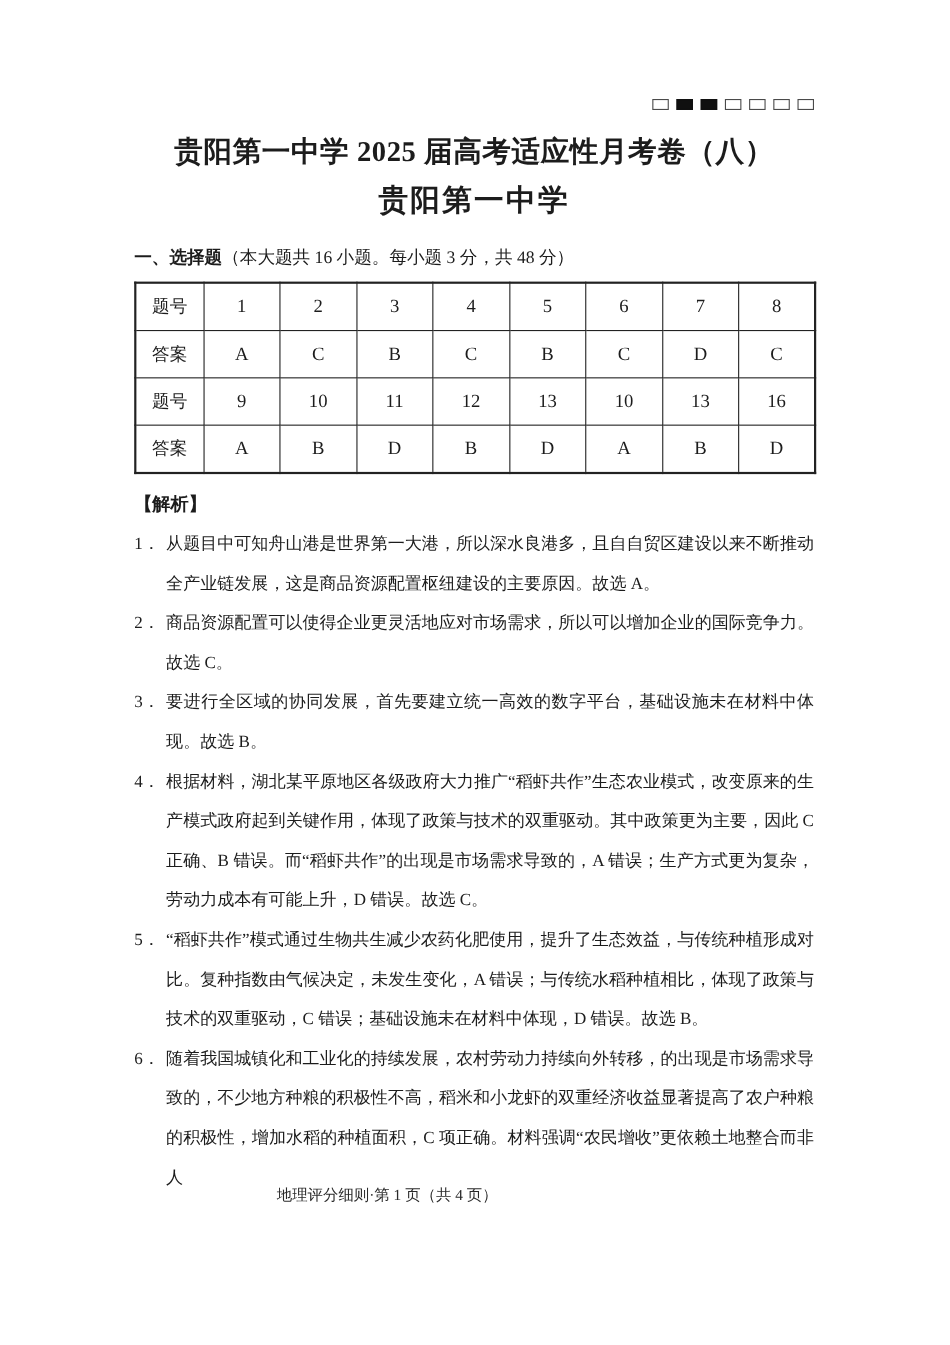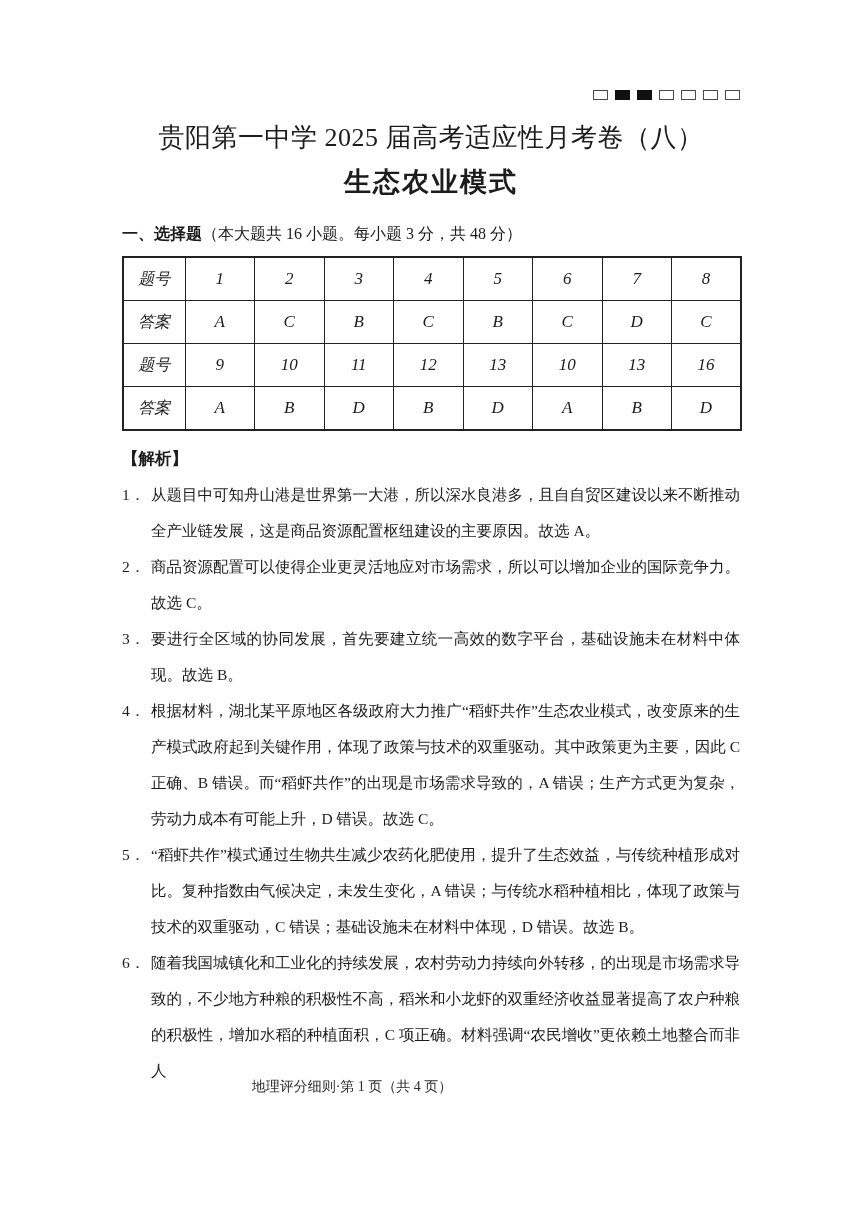--- a/index.html
+++ b/index.html
@@ -34,21 +34,21 @@
     border: 1.5px solid #4a4a4a;
     background: #ffffff;
   }
   .sq.filled {
     background: #101010;
     border-color: #101010;
   }
   .title {
     margin-top: 20px;
     text-align: center;
-    font-weight: normal;
+    font-weight: bold;
     font-size: 26px;
     letter-spacing: 0.5px;
   }
   .subtitle {
     margin-top: 9px;
     text-align: center;
     font-weight: bold;
     font-size: 27px;
     letter-spacing: 2px;
   }
@@ -61,21 +61,20 @@
     font-family: "Liberation Sans", "DejaVu Sans", sans-serif;
     font-weight: bold;
     font-size: 16px;
   }
   table.answers {
     margin-top: 11px;
     width: 618px;
     border-collapse: collapse;
     table-layout: fixed;
     border: 2px solid #222;
-    font-style: italic;
   }
   table.answers td {
     border: 1px solid #222;
     height: 42px;
     text-align: center;
     vertical-align: middle;
     font-size: 17px;
     padding: 0;
   }
   table.answers td.lab {
@@ -125,21 +124,21 @@
     <span class="sq outline"></span>
     <span class="sq filled"></span>
     <span class="sq filled"></span>
     <span class="sq outline"></span>
     <span class="sq outline"></span>
     <span class="sq outline"></span>
     <span class="sq outline"></span>
   </div>
 
   <div class="title">贵阳第一中学 2025 届高考适应性月考卷（八）</div>
-  <div class="subtitle">生态农业模式</div>
+  <div class="subtitle">贵阳第一中学</div>
 
   <div class="section">
     <span class="hd">一、选择题</span><span>（本大题共 16 小题。每小题 3 分，共 48 分）</span>
   </div>
 
   <table class="answers">
     <colgroup>
       <col style="width:62px">
       <col style="width:69.5px">
         <col style="width:69.5px">

